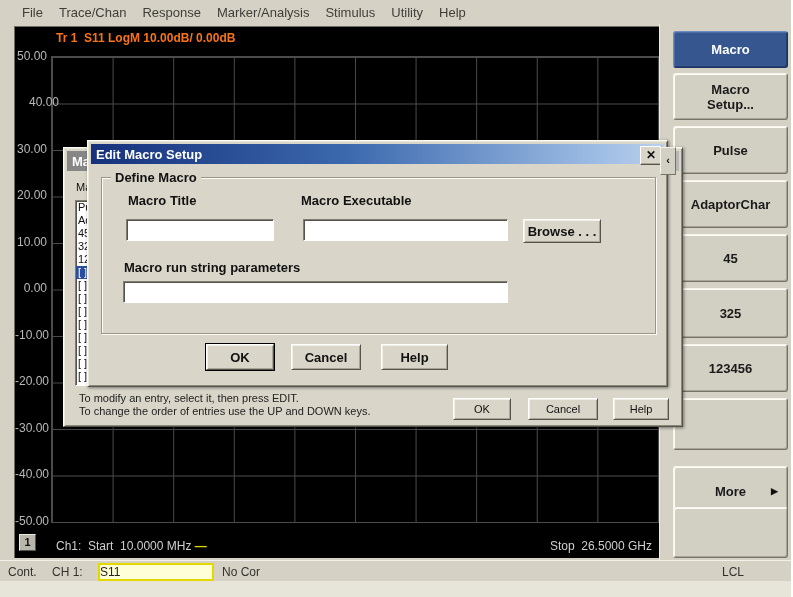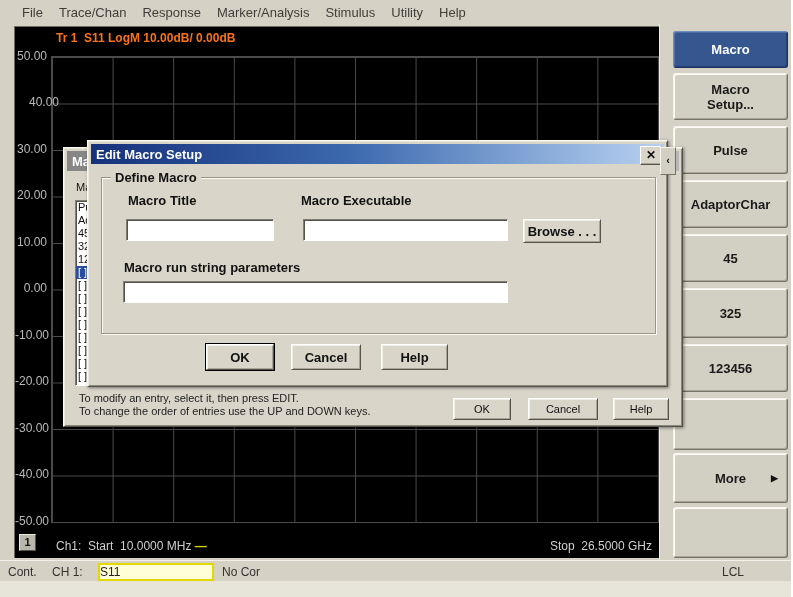--- a/index.html
+++ b/index.html
@@ -102,21 +102,21 @@
   <div class="skpanel"></div>
   <div class="softkey hdr" style="top:31px;height:37px;">Macro</div>
   <div class="softkey" style="top:73px;height:47px;">Macro
 Setup...</div>
   <div class="softkey" style="top:126px;height:48px;">Pulse</div>
   <div class="softkey" style="top:180px;height:48px;">AdaptorChar</div>
   <div class="softkey" style="top:234px;height:48px;">45</div>
   <div class="softkey" style="top:288px;height:50px;">325</div>
   <div class="softkey" style="top:344px;height:48px;">123456</div>
   <div class="softkey" style="top:398px;height:52px;"></div>
-  <div class="softkey" style="top:453px;height:50px;"><span>More</span><span class="more-arrow">▶</span></div>
+  <div class="softkey" style="top:466px;height:50px;"><span>More</span><span class="more-arrow">▶</span></div>
   <div class="softkey" style="top:507px;height:51px;"></div>
 
   <div class="win" style="left:63px;top:147px;width:618px;height:278px;z-index:20;">
     <div class="titlebar tb-inactive">Macro Setup</div>
     <div class="dlabel" style="left:12px;top:33px;font-weight:normal;font-size:11px;">Macro Title</div>
     <div class="listbox sunken" style="left:11px;top:52px;width:592px;height:186px;">
       <div class="lrow">Pulse</div>
       <div class="lrow">AdaptorChar</div>
       <div class="lrow">45</div>
       <div class="lrow">325</div>

